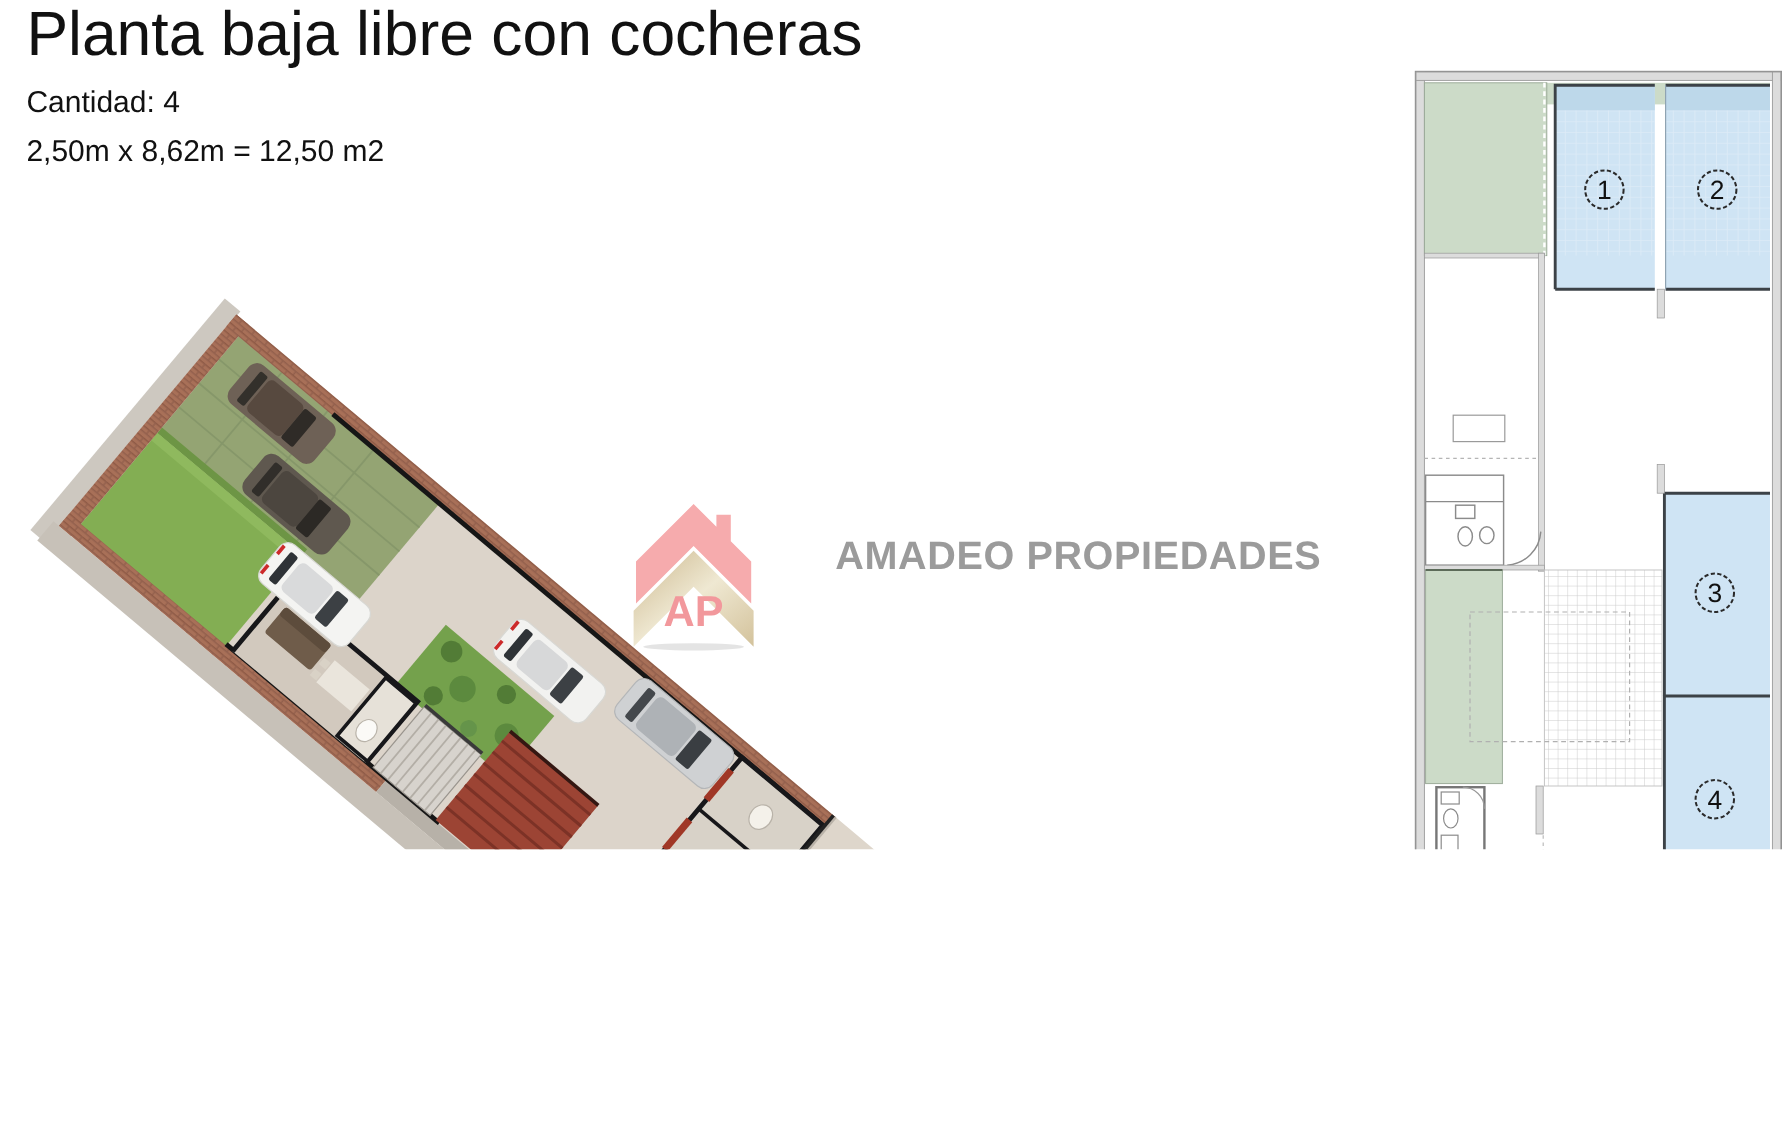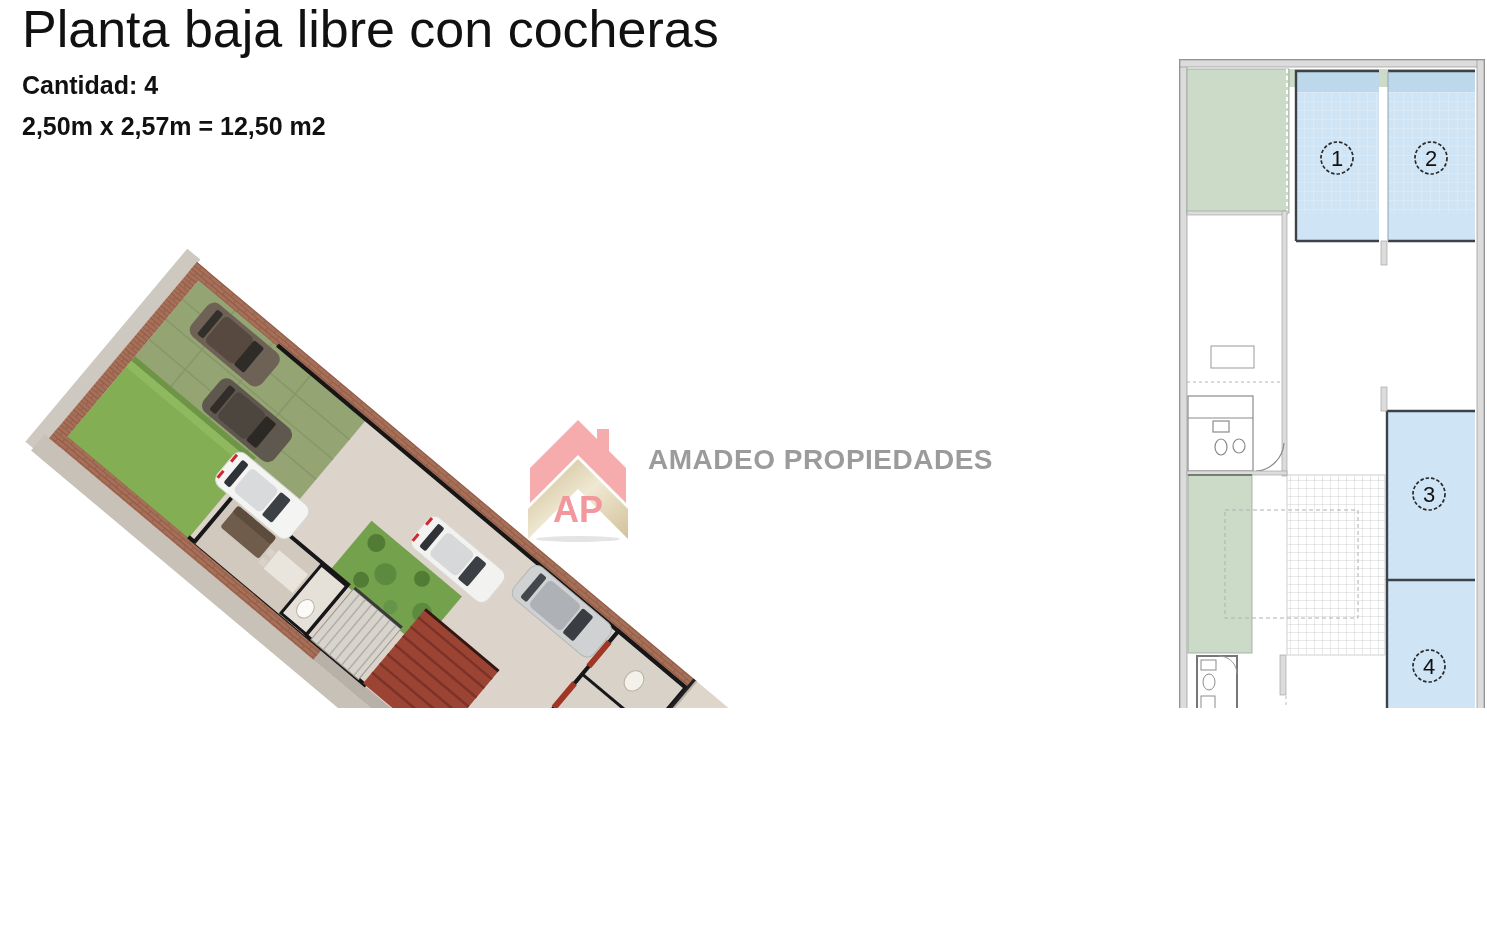--- a/index.html
+++ b/index.html
@@ -1,27 +1,27 @@
 <!DOCTYPE html>
 <html><head>
 <meta charset="utf-8">
 <style>
   html,body{margin:0;padding:0;background:#fff;}
   .canvas{position:relative;width:1487px;height:708px;background:#ffffff;overflow:hidden;
           font-family:"Liberation Sans",sans-serif;color:#1a1a1a;}
   
   .hdr{position:absolute;left:22px;top:0px;}
   .hdr h1{margin:0;font-size:52px;font-weight:400;letter-spacing:0px;color:#111;line-height:1.12;}
-  .hdr .sub{font-size:25px;font-weight:700;color:#111;margin-top:10px;line-height:1.4;}
+  .hdr .sub{font-size:25px;font-weight:400;color:#111;margin-top:10px;line-height:1.4;}
   .hdr .sub div{margin:0 0 6px 0;}
   
   .wm{position:absolute;left:522px;top:418px;width:480px;height:132px;display:flex;align-items:flex-start;z-index:5;}
   .wm .logo{width:112px;height:126px;flex:0 0 auto;}
   .wm .wm-text{margin-left:14px;padding-top:26px;}
-  .wm .brand{font-size:28px;font-weight:700;color:#9b9b9b;letter-spacing:0.5px;white-space:nowrap;}
+  .wm .brand{font-size:33px;font-weight:700;color:#9b9b9b;letter-spacing:0.5px;white-space:nowrap;margin-left:48px;}
   .wm .tagline{font-size:16px;font-weight:700;color:#f2a3a6;letter-spacing:6px;margin-top:7px;white-space:nowrap;}
   
   .render-layer{position:absolute;left:0;top:0;z-index:1;}
   .plan-layer{position:absolute;left:1178px;top:56px;z-index:2;}
 </style>
 </head>
 <body>
 
 <div class="canvas">
 
@@ -215,21 +215,21 @@
           <circle cx="706" cy="222" r="22" fill="#7aa356"></circle>
         <circle cx="668" cy="218" r="19" fill="#659147"></circle>
       </g>
     </g>
   </svg>
 
   <div class="hdr">
     <h1>Planta baja libre con cocheras</h1>
     <div class="sub">
       <div>Cantidad: 4</div>
-      <div>2,50m x 2,57m = 12,50 m2</div>
+      <div>2,50m x 8,62m = 12,50 m2</div>
     </div>
   </div>
 
   <div class="wm">
     <svg class="logo" viewBox="0 0 112 126">
       <ellipse cx="56" cy="121" rx="42" ry="3" fill="#e4e4e4"></ellipse>
       <path d="M56 2 L75 21 L75 11 L87 11 L87 33 L104 50 L104 85 L56 37 L8 85 L8 50 Z" fill="#f6abad"></path>
       <path d="M56 41 L106 91 L106 121 L56 71 L6 121 L6 91 Z" fill="url(#beigeGrad)"></path>
       <text x="56" y="104" text-anchor="middle" font-family="Liberation Sans, sans-serif" font-size="36" font-weight="700" fill="#f2989c">AP</text>
     </svg>

